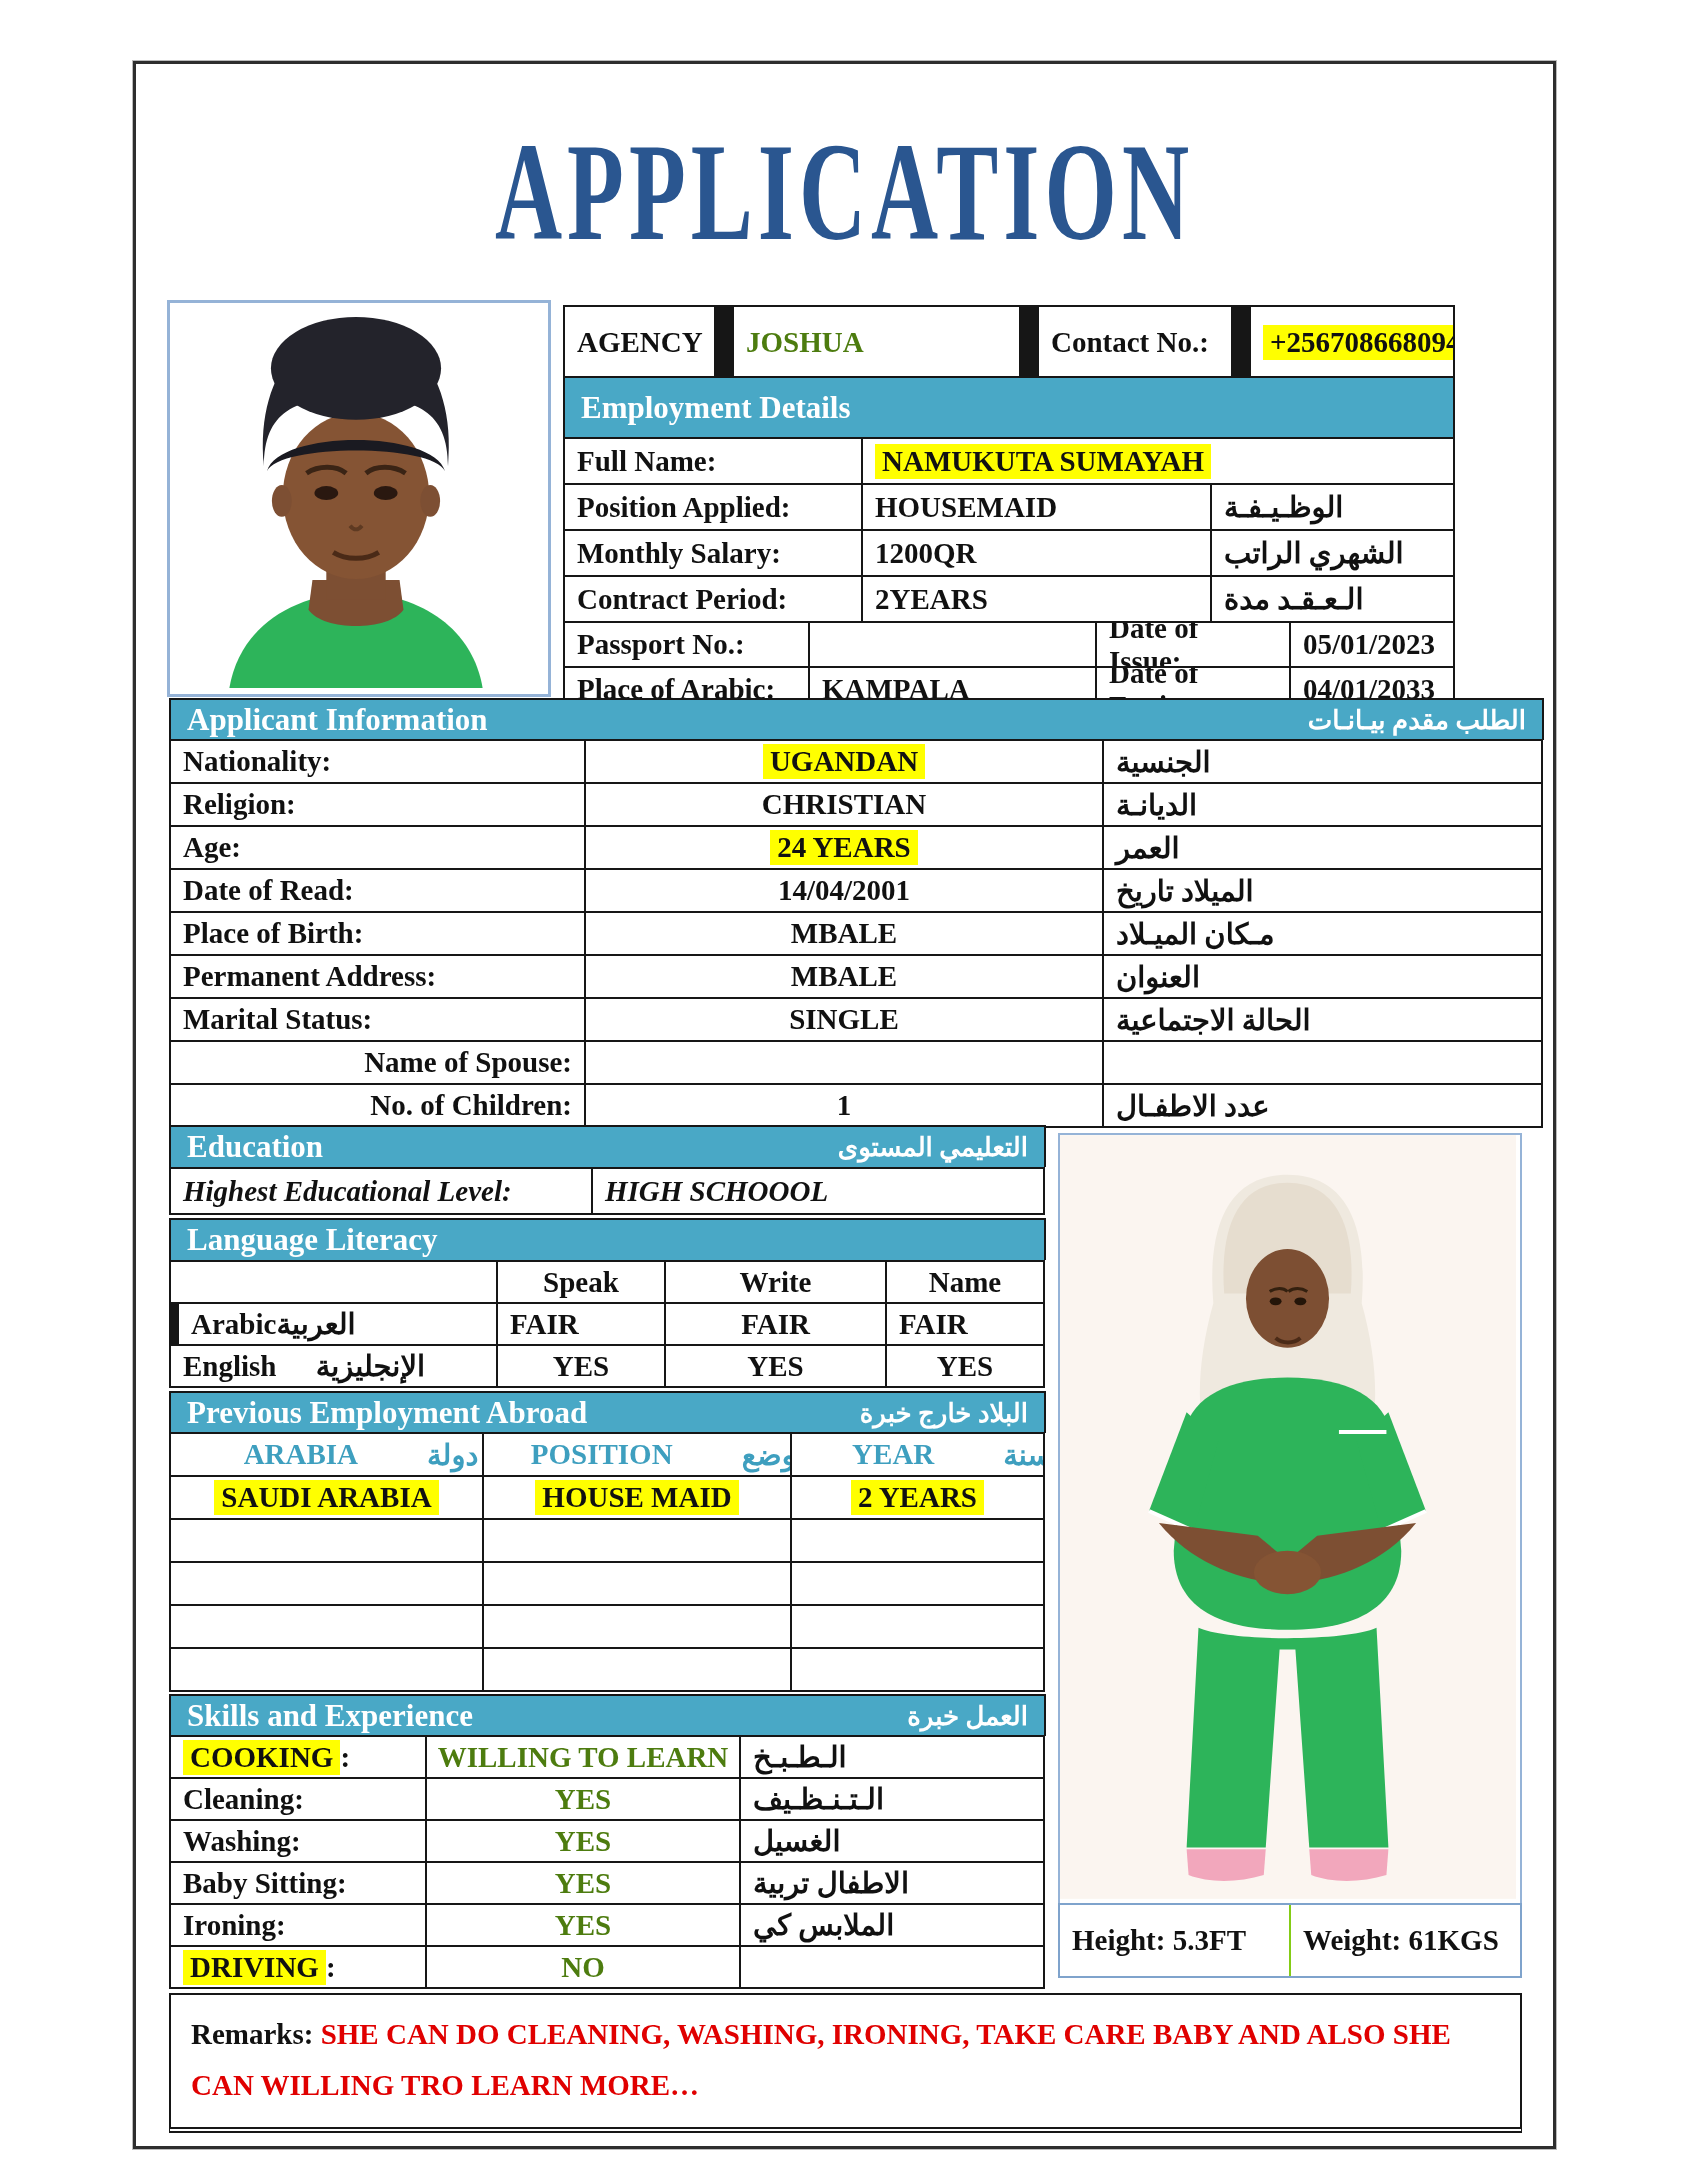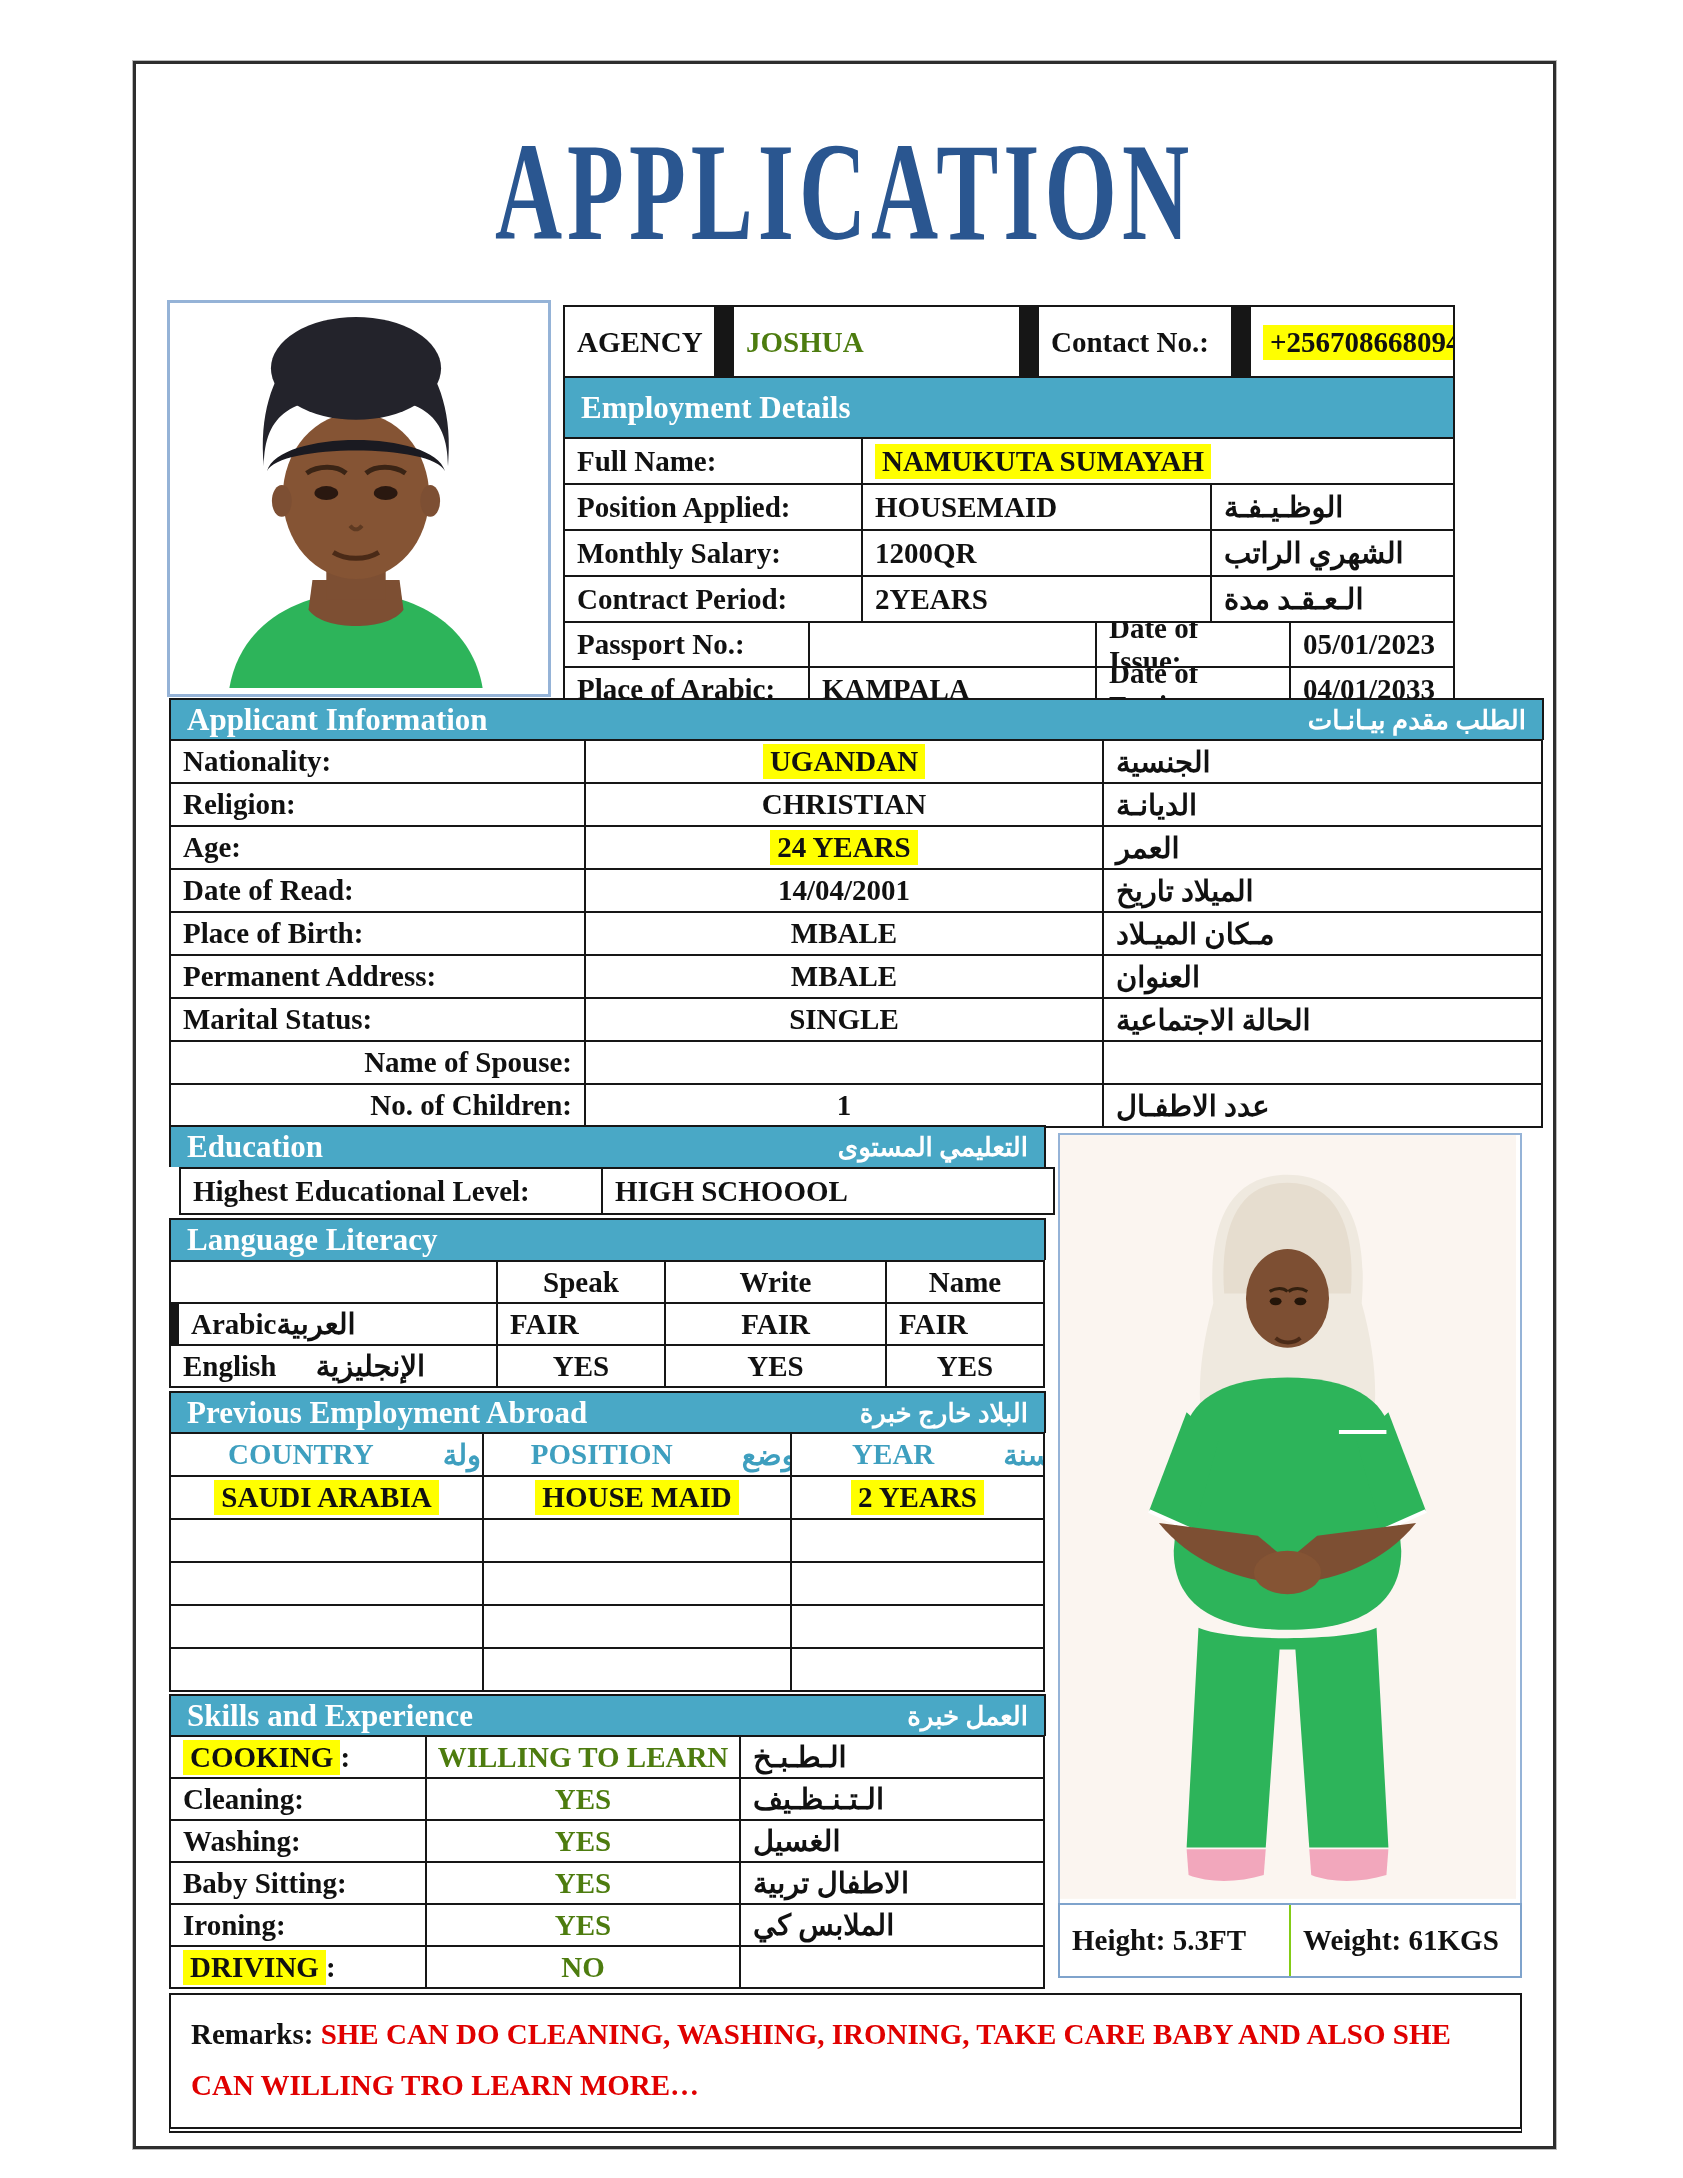--- a/index.html
+++ b/index.html
@@ -132,21 +132,21 @@
     <div class="c right arlbl"></div>
     <div class="c right">No. of Children:</div>
     <div class="c center">1</div>
     <div class="c right arlbl">عدد الاطفـال</div>
   </div>
 
   <div class="abs bar" style="left:33px;top:1061px;width:841px;height:40px;">
     <span>Education</span>
     <span class="ar arlbl">التعليمي المستوى</span>
   </div>
-  <div class="abs tbl" style="left:43px;top:1103px;width:872px;grid-template-columns:420px 1fr;grid-auto-rows:44px;">
+  <div class="abs tbl" style="left:33px;top:1103px;width:872px;grid-template-columns:420px 1fr;grid-auto-rows:44px;font-style:italic;">
     <div class="c">Highest Educational Level:</div>
     <div class="c">HIGH SCHOOOL</div>
   </div>
 
   <div class="abs bar" style="left:33px;top:1154px;width:841px;height:40px;">
     <span>Language Literacy</span>
   </div>
   <div class="abs tbl" style="left:33px;top:1196px;width:872px;grid-template-columns:325px 166px 219px 1fr;grid-auto-rows:40px;">
     <div class="c"></div>
     <div class="c center">Speak</div>
@@ -167,21 +167,21 @@
     <div class="c center">YES</div>
     <div class="c center">YES</div>
   </div>
 
   <div class="abs bar" style="left:33px;top:1327px;width:841px;height:40px;">
     <span>Previous Employment Abroad</span>
     <span class="ar arlbl">البلاد خارج خبرة</span>
   </div>
   <div class="abs tbl" style="left:33px;top:1368px;width:872px;grid-template-columns:311px 306px 1fr;grid-auto-rows:41px;">
     <div class="c center teal-head">
-      <span>COUNTRY</span>
+      <span>ARABIA</span>
       <span class="arlbl" style="margin-right:-69px;padding-left:69px;">دولة</span>
     </div>
     <div class="c center teal-head">
       <span>POSITION</span>
       <span class="arlbl" style="margin-right:-69px;padding-left:69px;">موضع</span>
     </div>
     <div class="c center teal-head">
       <span>YEAR</span>
       <span class="arlbl" style="margin-right:-69px;padding-left:69px;">سنة</span>
     </div>

